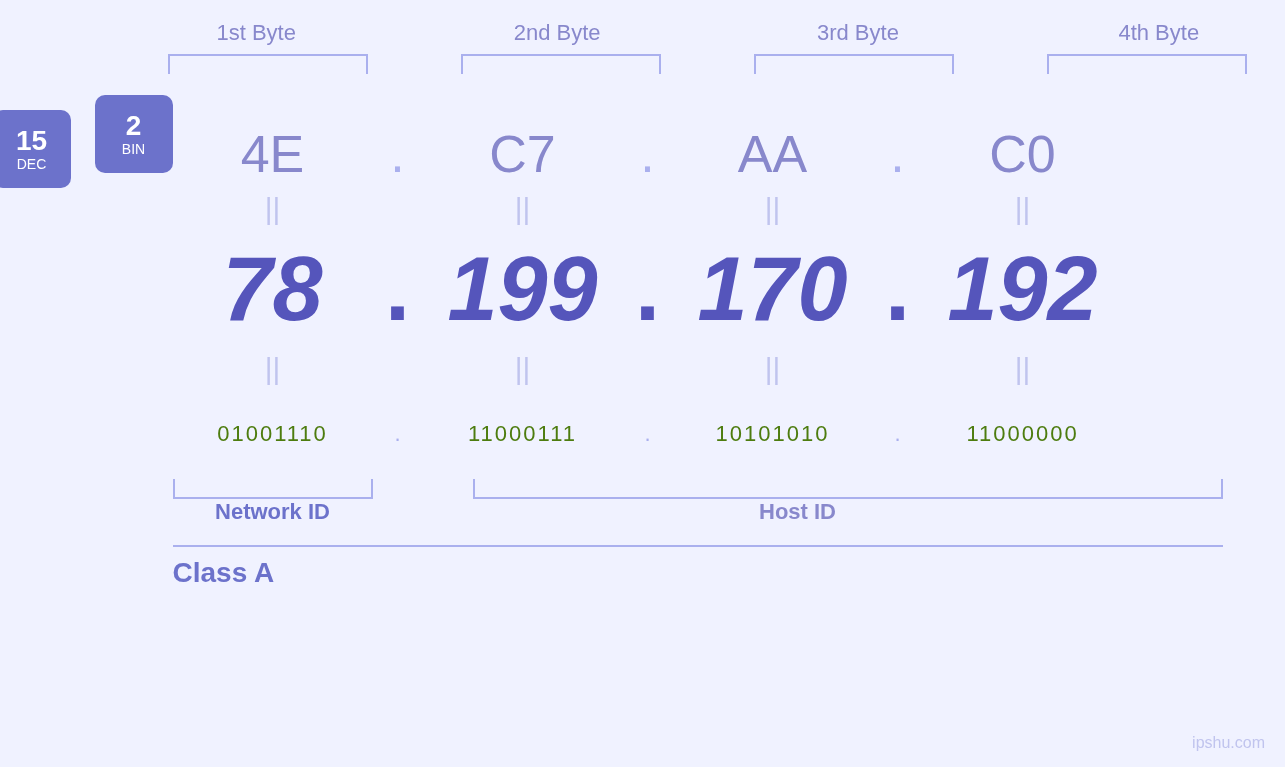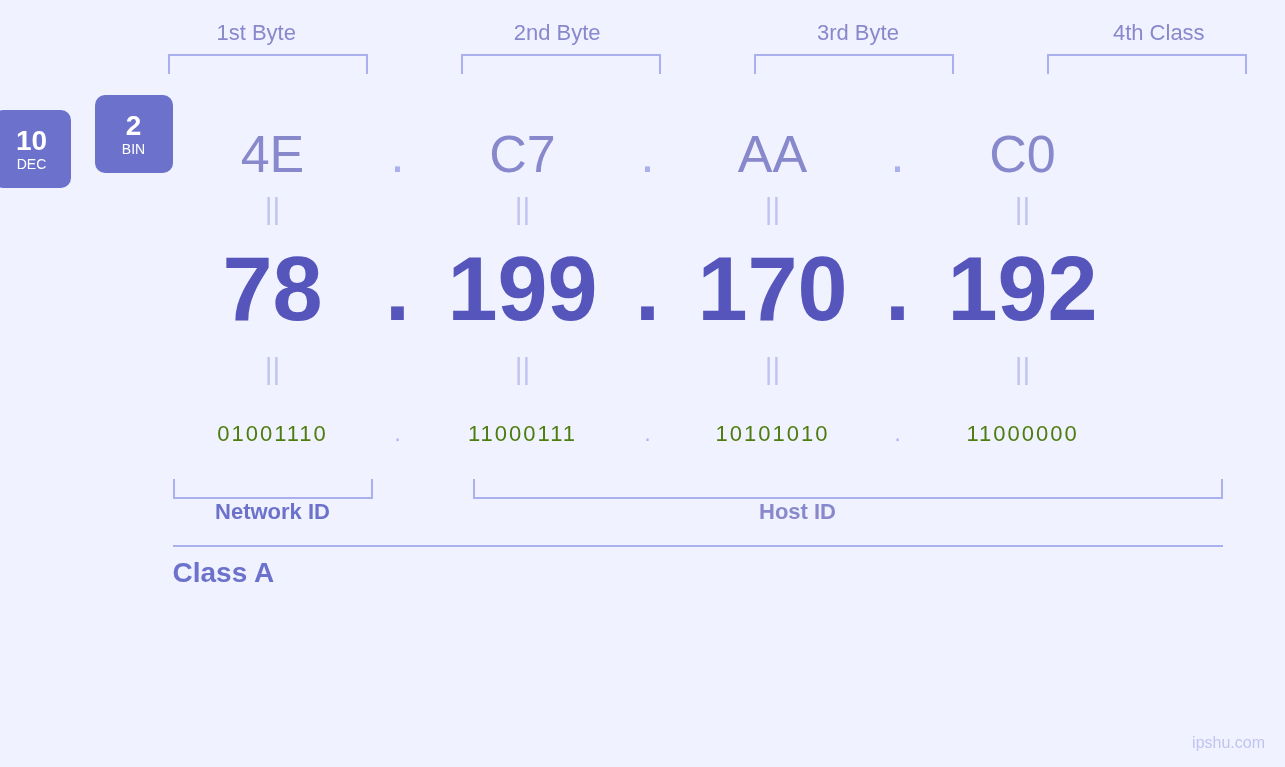--- a/index.html
+++ b/index.html
@@ -133,20 +133,21 @@
       align-items: center;
       height: 110px;
     }
 
     .dec-val {
       width: 200px;
       text-align: center;
       color: #5555bb;
       font-size: 90px;
       font-weight: bold;
+      font-style: italic;
     }
 
     .dot-sep-dec {
       width: 50px;
       text-align: center;
       color: #5555bb;
       font-size: 90px;
       font-weight: bold;
     }
 
@@ -287,21 +288,21 @@
 
 <div class="container">
 
   <div class="byte-labels">
     <div class="byte-label">1st Byte</div>
     <div style="width:50px"></div>
     <div class="byte-label">2nd Byte</div>
     <div style="width:50px"></div>
     <div class="byte-label">3rd Byte</div>
     <div style="width:50px"></div>
-    <div class="byte-label">4th Class</div>
+    <div class="byte-label">4th Byte</div>
   </div>
 
   <div class="brackets-top">
     <div class="bracket-top"></div>
     <div style="width:50px"></div>
     <div class="bracket-top"></div>
     <div style="width:50px"></div>
     <div class="bracket-top"></div>
     <div style="width:50px"></div>
     <div class="bracket-top"></div>
@@ -312,21 +313,21 @@
     <div class="labels-wrapper">
       <div class="label-hex-row">
         <div class="base-badge">
           <span class="badge-num">16</span>
           <span class="badge-label">HEX</span>
         </div>
       </div>
       <div class="label-eq-row"></div>
       <div class="label-dec-row">
         <div class="base-badge">
-          <span class="badge-num">10</span>
+          <span class="badge-num">15</span>
           <span class="badge-label">DEC</span>
         </div>
       </div>
       <div class="label-eq2-row"></div>
       <div class="label-bin-row">
         <div class="base-badge">
           <span class="badge-num">2</span>
           <span class="badge-label">BIN</span>
         </div>
       </div>

